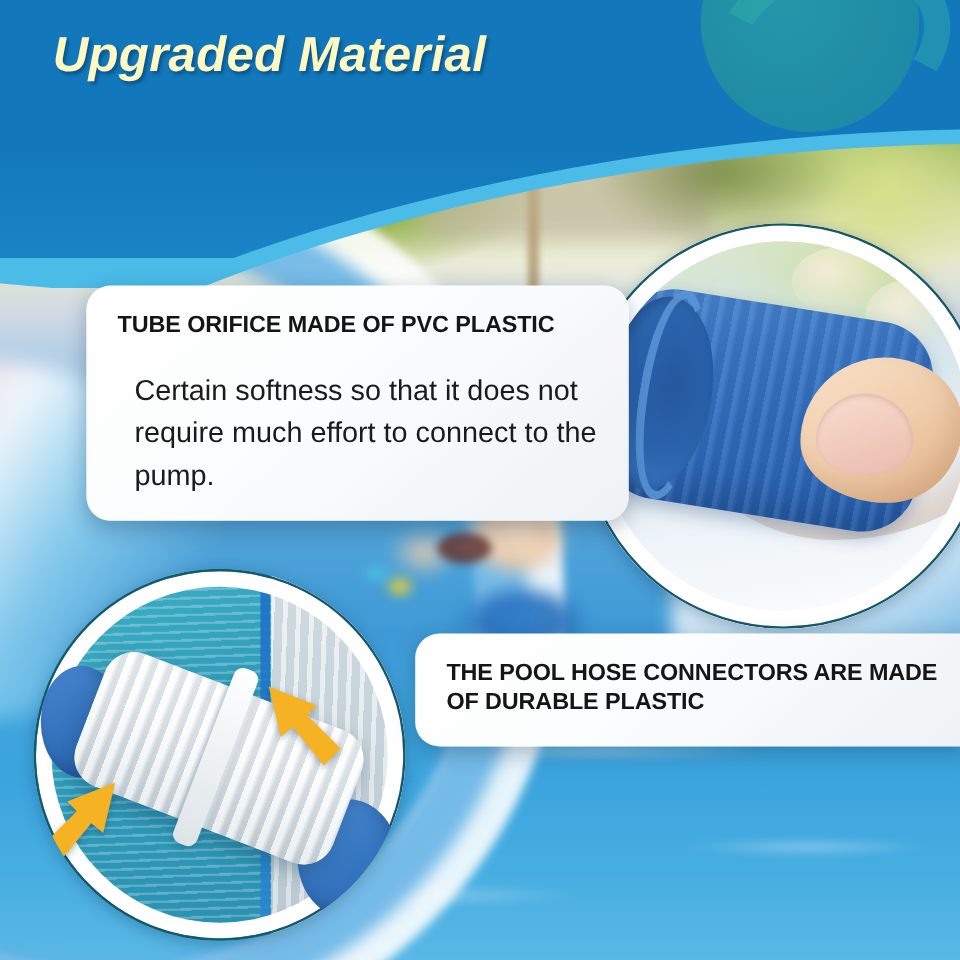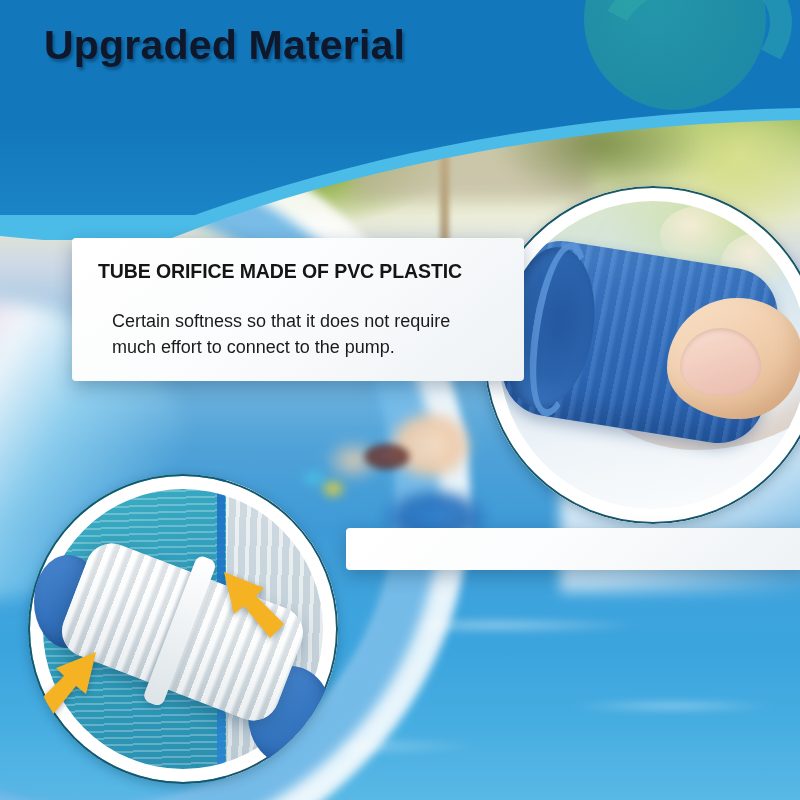--- a/index.html
+++ b/index.html
@@ -182,21 +182,22 @@
     border-bottom-color:transparent; border-left-color:transparent;
     transform:rotate(-18deg);
     z-index:3;
   }
 
   .header-title {
     position:absolute; left:44px; top:22px;
     z-index:6;
     font-size:41px;
     font-weight:bold;
-    color:#0f172a;
+    font-style:italic;
+    color:#fef9c3;
     letter-spacing:.2px;
     text-shadow: 2px 3px 3px rgba(0,40,80,.45);
     white-space:nowrap;
   }
 
   
   .circle-inset {
     position:absolute;
     border-radius:50%;
     overflow:hidden;
@@ -355,38 +356,38 @@
     z-index:7;
   }
   .arrow-svg { position:absolute; z-index:8; filter:drop-shadow(0 2px 3px rgba(0,40,70,.35)); }
   #arrow-left  { left:6px;  top:172px; }
   #arrow-right { left:172px; top:92px; }
 
   
   .card {
     position:absolute;
     background:linear-gradient(140deg,#ffffff 0%, #fbfcfd 45%, #eef2f5 100%);
-    border-radius:4px;
+    border-radius:20px;
     box-shadow:0 6px 18px rgba(10,45,80,.30);
     z-index:7;
     padding:22px 26px 20px 26px;
   }
   #card-pvc  { left:72px;  top:238px; width:452px; }
   #card-hose { left:346px; top:528px; width:460px; border-top-right-radius:0; border-bottom-right-radius:0; padding-right:18px; }
 
   .card-heading {
     font-size:19.5px;
     font-weight:bold;
     color:#151515;
     letter-spacing:-.1px;
     line-height:1.22;
     margin-bottom:4px;
   }
   .card-body {
-    font-size:18px;
+    font-size:24px;
     color:#1b1b1b;
     line-height:1.48;
     padding-left:14px;
     margin-top:24px;
   }
 </style>
 </head>
 <body>
 
 <div id="poster">
@@ -456,15 +457,16 @@
 
     <div class="circle-ring"></div>
   </div>
 
   <div class="card" id="card-pvc">
     <div class="card-heading">TUBE ORIFICE MADE OF PVC PLASTIC</div>
     <div class="card-body">Certain softness so that it does not require much effort to connect to the pump.</div>
   </div>
 
   <div class="card" id="card-hose">
+    <div class="card-heading">THE POOL HOSE CONNECTORS ARE MADE OF DURABLE PLASTIC</div>
   </div>
 
 </div>
 
 </body></html>

